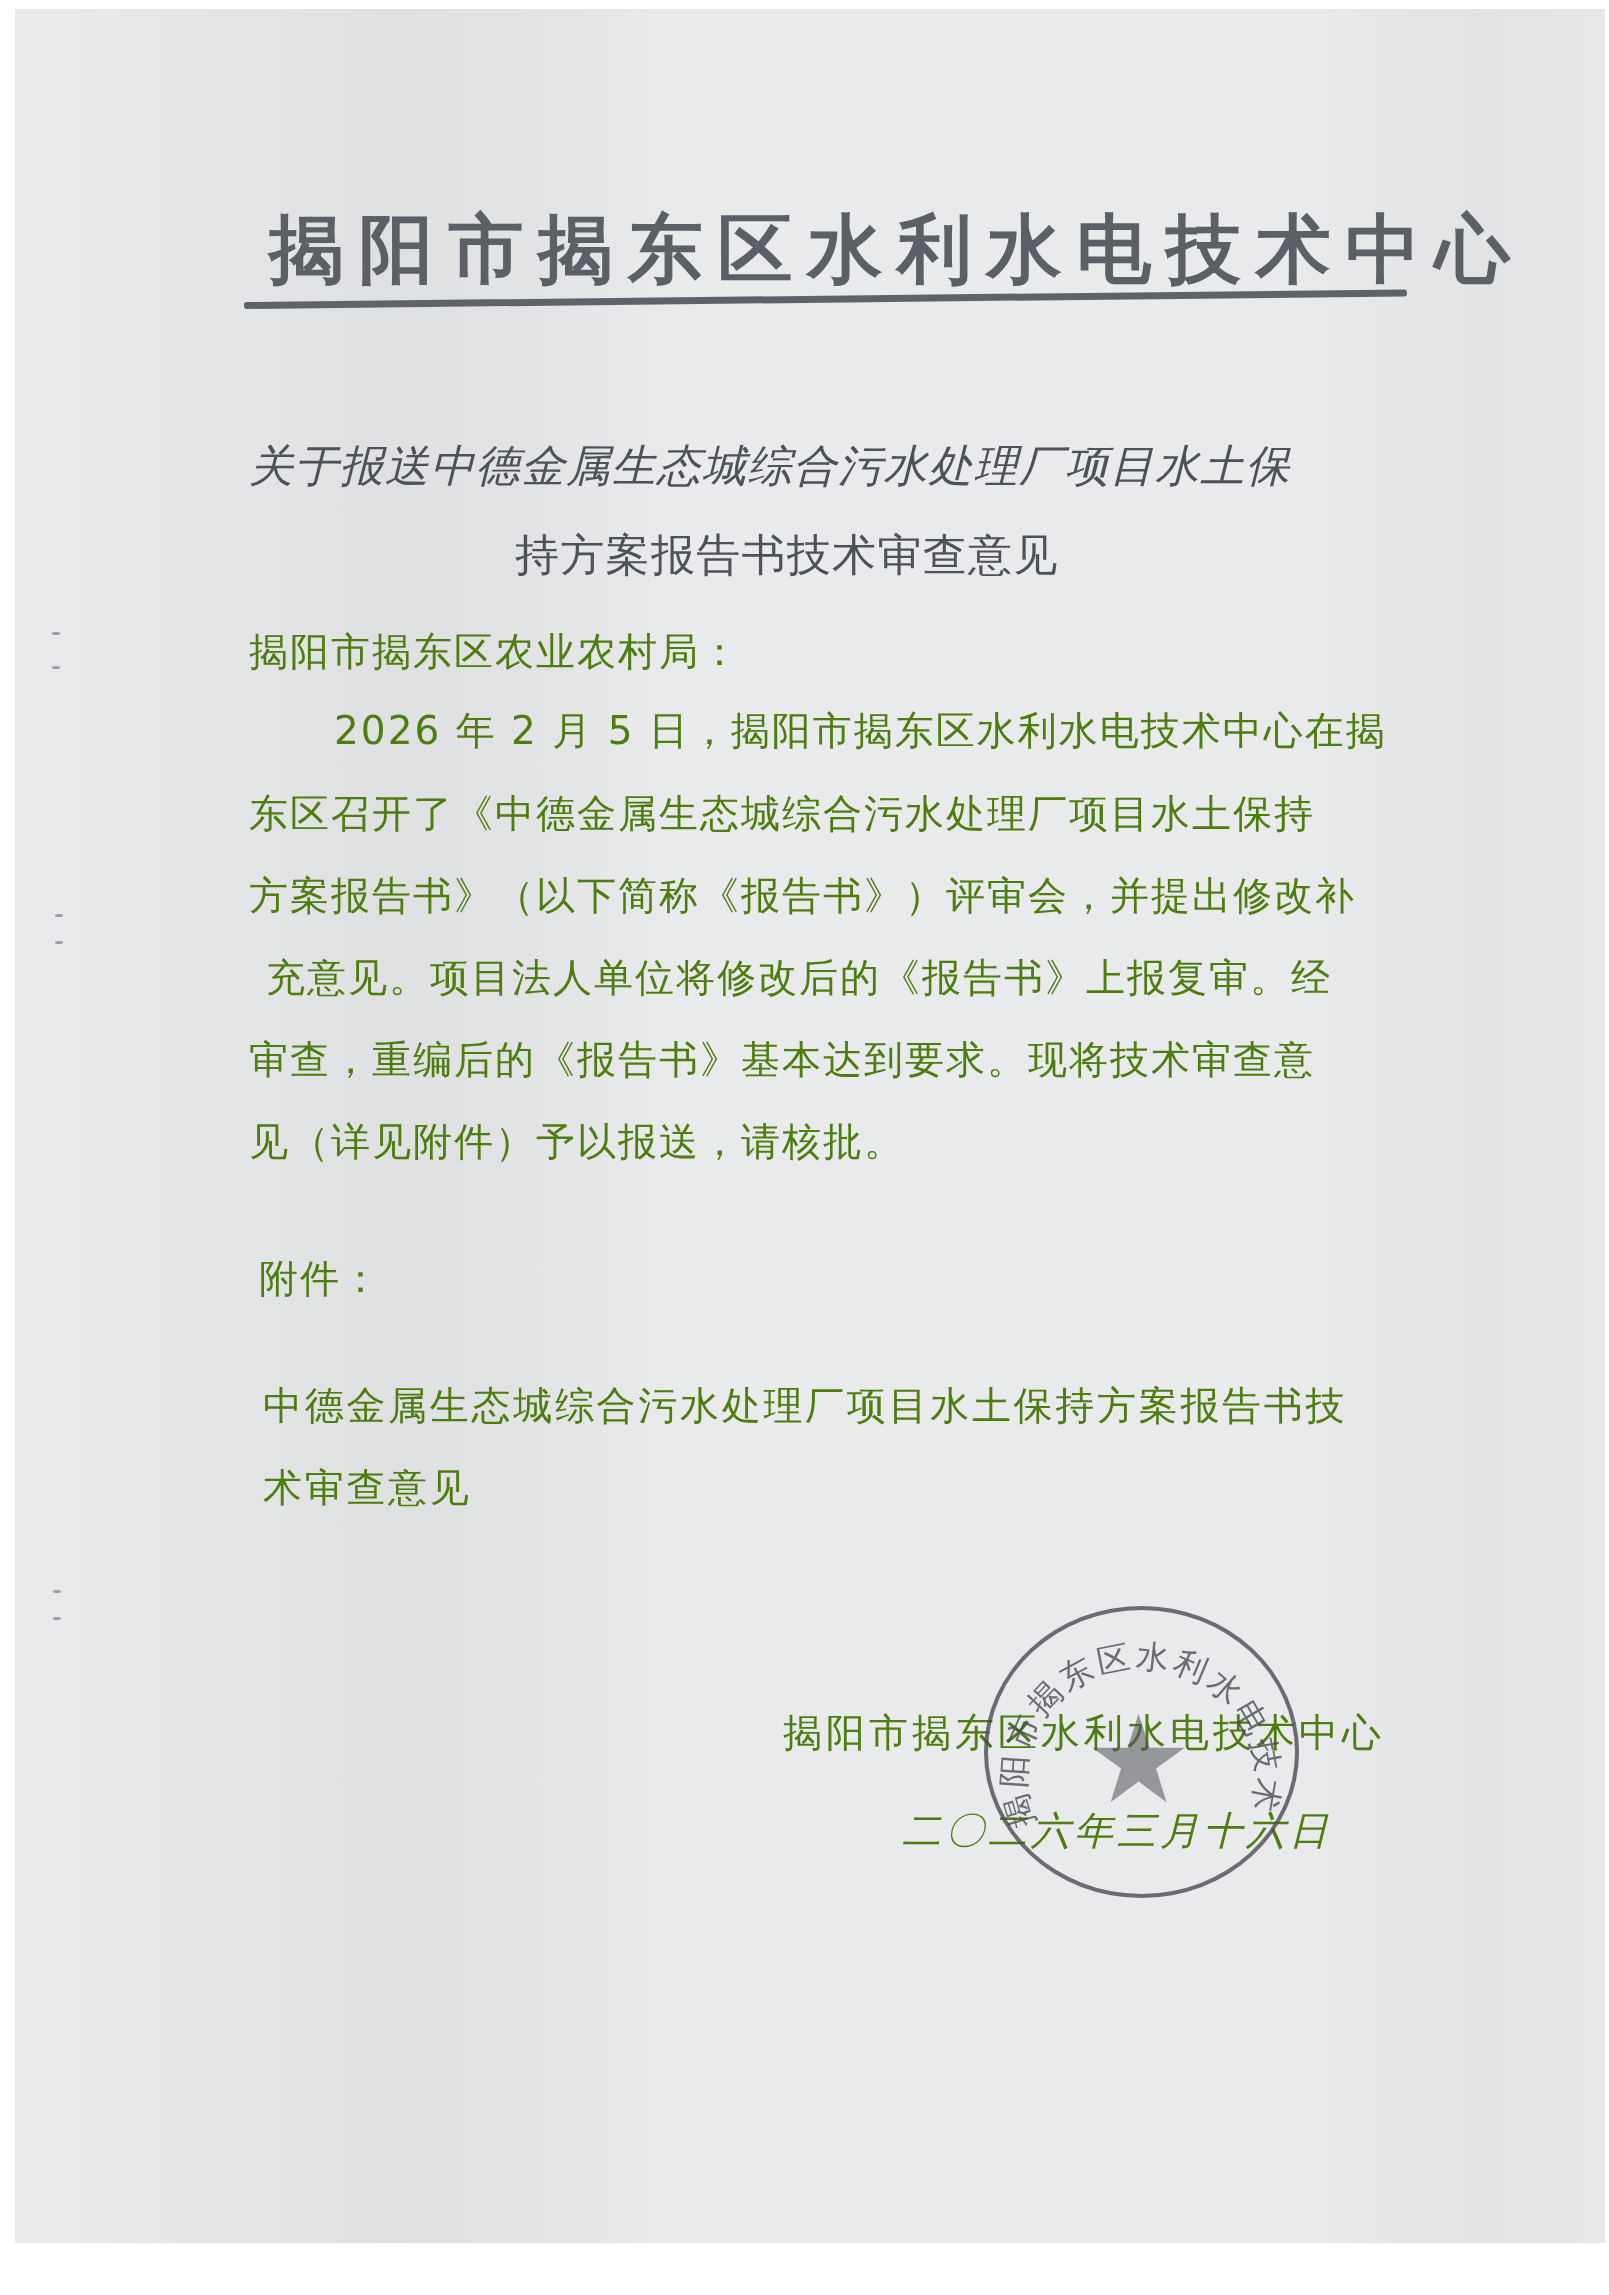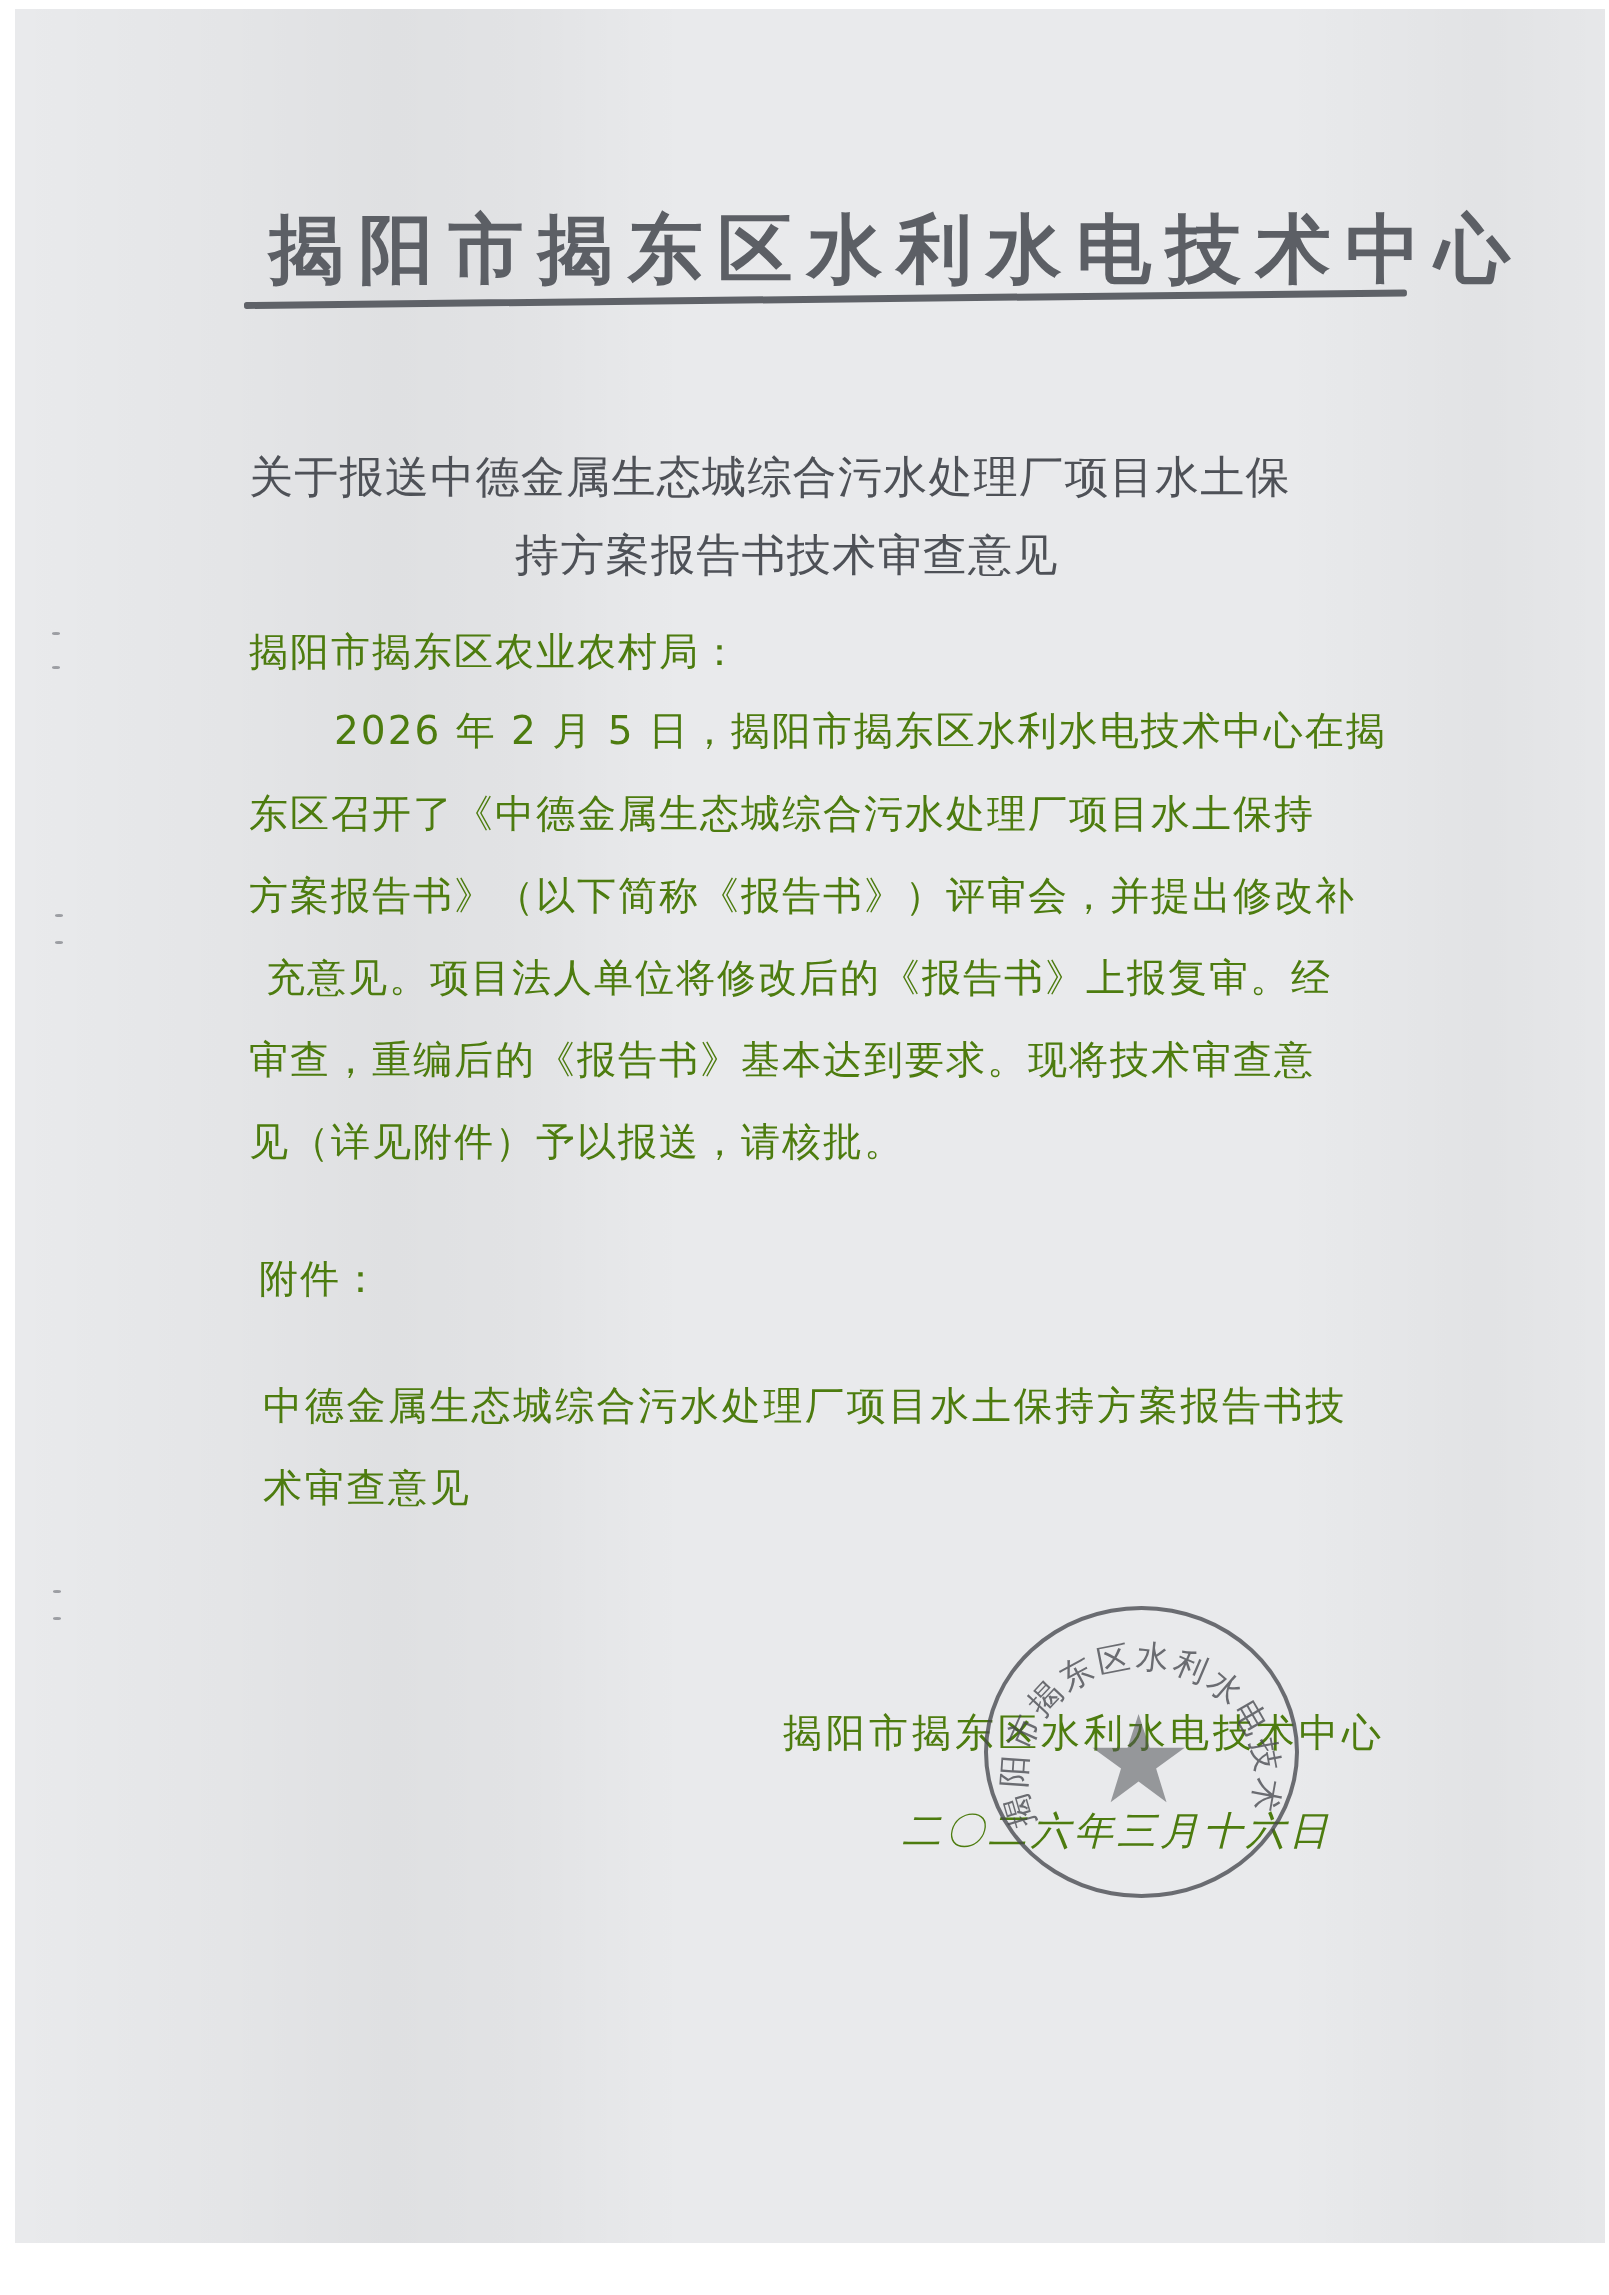--- a/index.html
+++ b/index.html
@@ -28,21 +28,21 @@
     color: #5c5f65;
   }
   .header-rule {
     position: absolute; left: 244px; top: 302px; width: 1163px; height: 6.7px;
     background: #5f6268; transform: rotate(-0.62deg); transform-origin: left center;
     border-radius: 2.7px;
   }
   .subject {
     font-size: 44px; letter-spacing: 1.3px; color: #4e5157;
   }
-  .subject.l1 { left: 249px; top: 448px; }
+  .subject.l1 { left: 249px; top: 437px; font-style: italic; }
   .subject.l2 { left: 515px; top: 526px; }
   .body-line { font-size: 39px; letter-spacing: 2px; color: #4d7c0f; }
   .stamp {
     position: absolute; left: 984px; top: 1606px; width: 315px; height: 292px;
     border: 4.7px solid rgba(70,72,78,0.78); border-radius: 50%; box-sizing: border-box;
   }
   .stamp svg { position: absolute; left: 0; top: 0; width: 100%; height: 100%; overflow: visible; }
   .dot { position: absolute; width: 8px; height: 2.7px; border-radius: 50%; background: #9c9ea3; }
 </style>
 </head>

